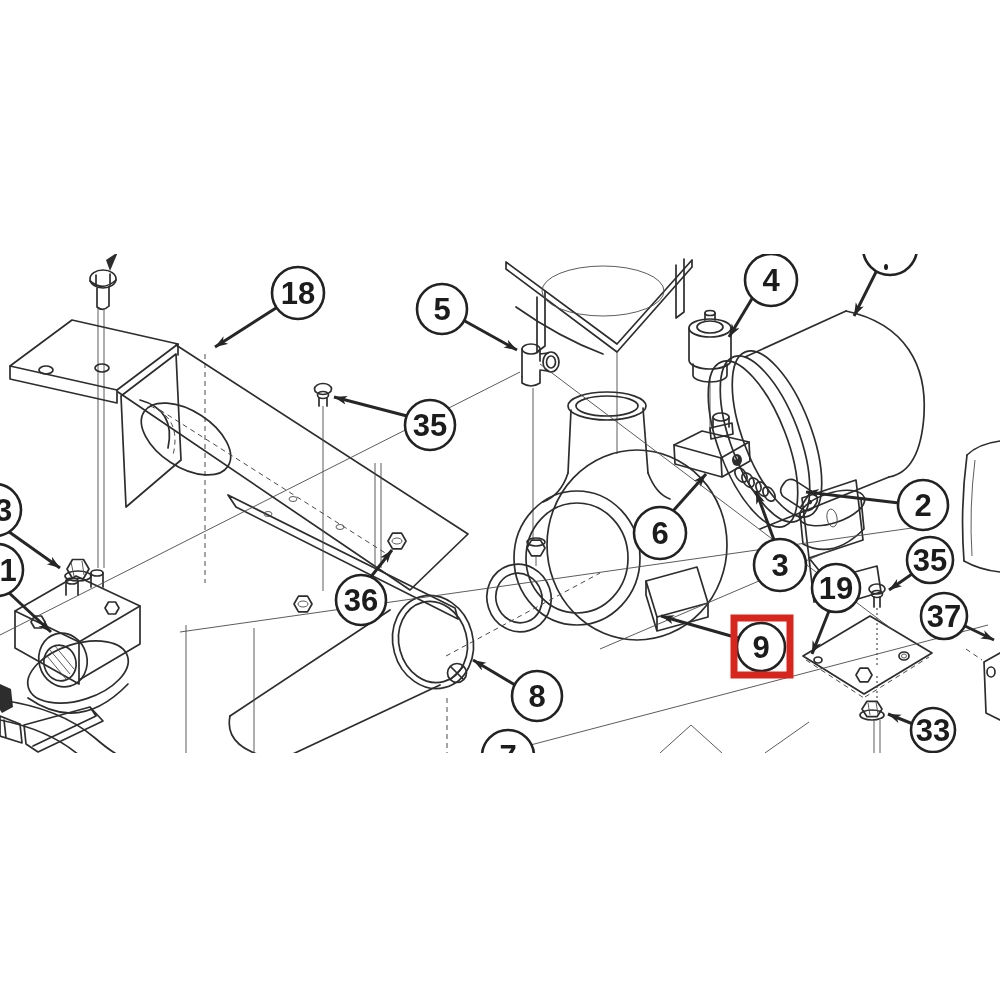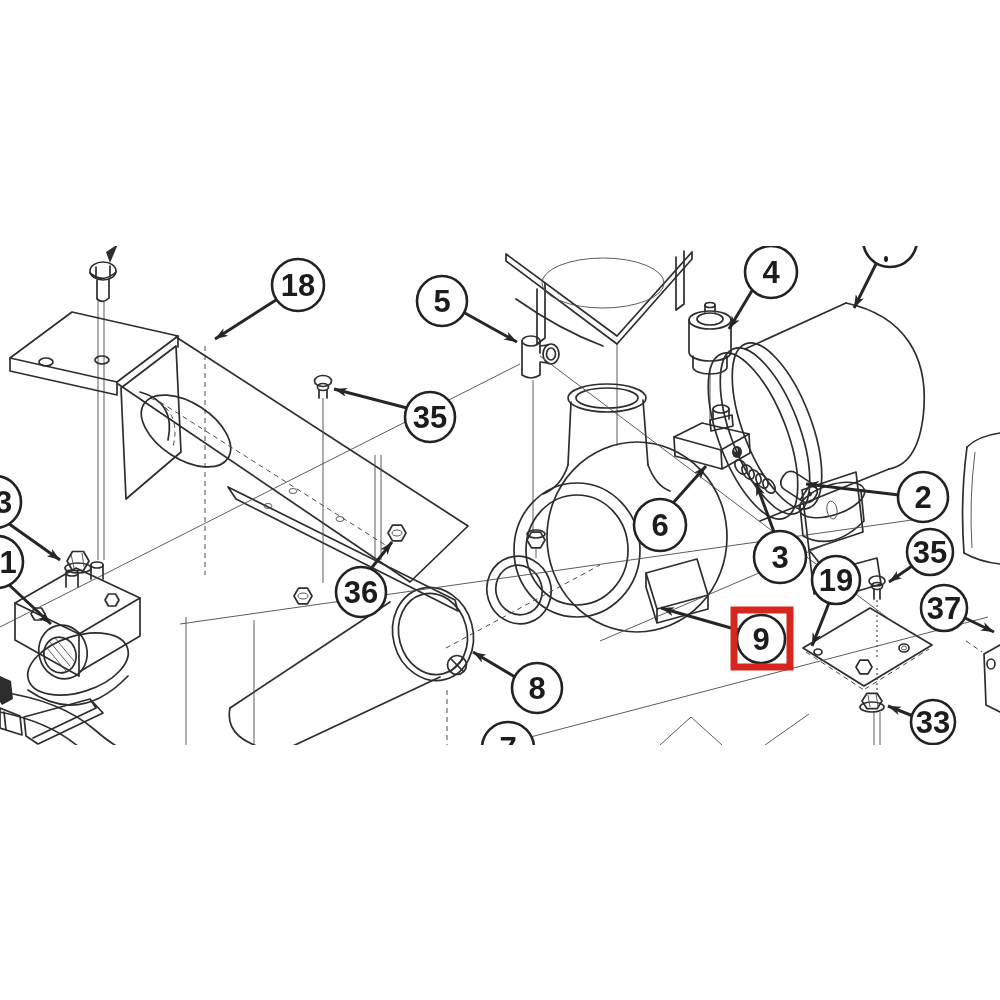--- a/index.html
+++ b/index.html
@@ -1,17 +1,17 @@
 <!DOCTYPE html>
 <html><head>
 <meta charset="utf-8">
 <style>
   html,body{margin:0;padding:0;background:#ffffff;}
   .canvas{position:relative;width:1000px;height:808px;background:#ffffff;overflow:hidden;
-          font-family:"Liberation Sans",sans-serif;}
+          font-family:"Liberation Sans",sans-serif;margin-top:8px;}
   svg{position:absolute;left:0;top:0;}
   .ln   {fill:none;stroke:#2d2d2d;stroke-width:1.7;stroke-linecap:round;stroke-linejoin:round;}
   .thin {fill:none;stroke:#4a4a4a;stroke-width:0.9;}
   .dash {fill:none;stroke:#4a4a4a;stroke-width:1;stroke-dasharray:5 4;}
   .dot  {fill:none;stroke:#4a4a4a;stroke-width:1.2;stroke-dasharray:2 3;}
   .blk  {fill:#2d2d2d;stroke:none;}
   .callout circle{fill:#ffffff;stroke:#222222;stroke-width:2.6;}
   .callout text{fill:#1c1c1c;font-weight:bold;font-size:31px;text-anchor:middle;
                 font-family:"Liberation Sans",sans-serif;}
   .arrow{fill:none;stroke:#262626;stroke-width:3;}

